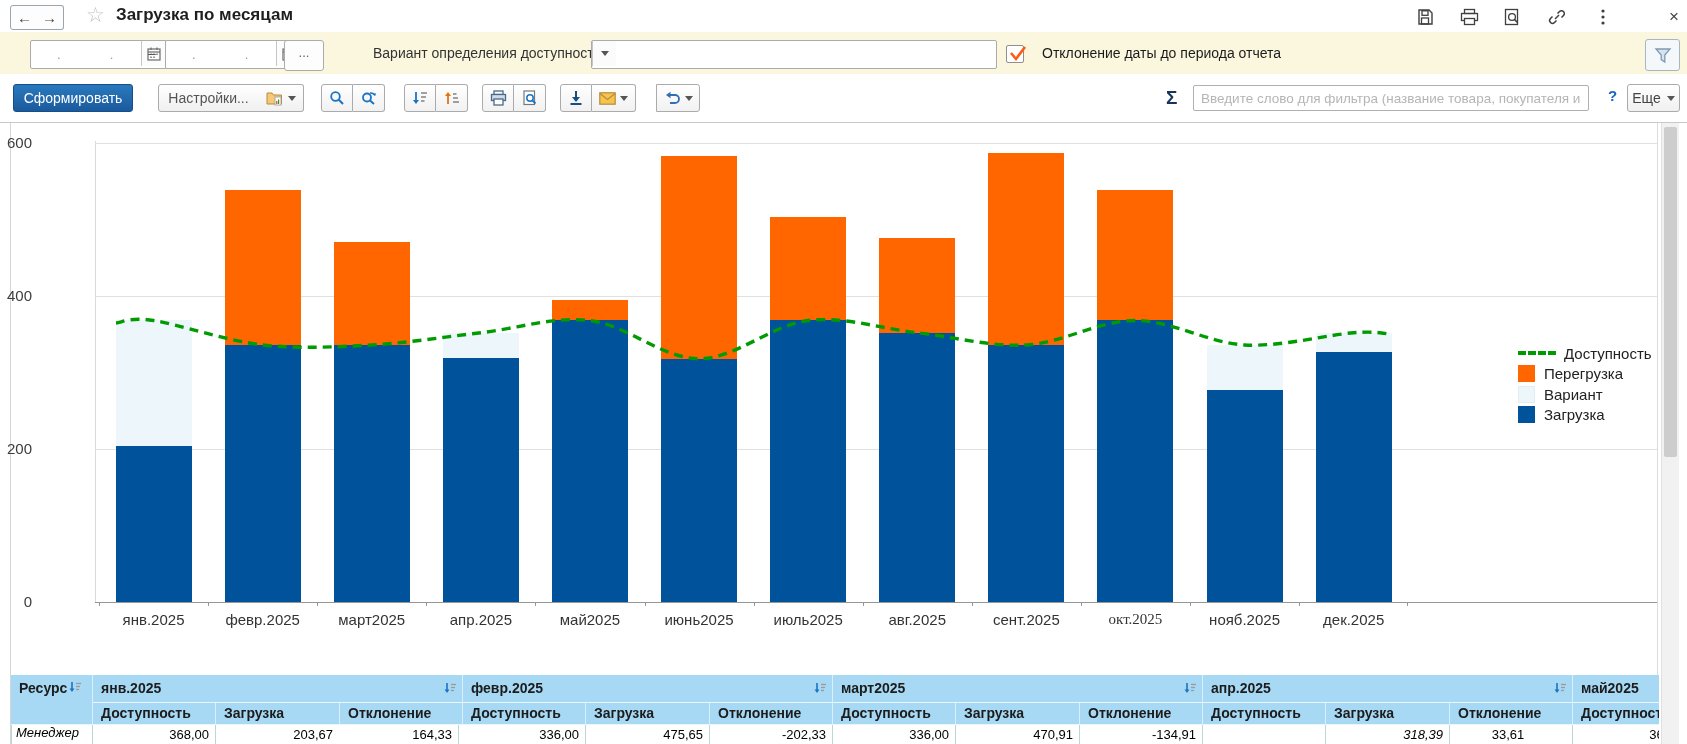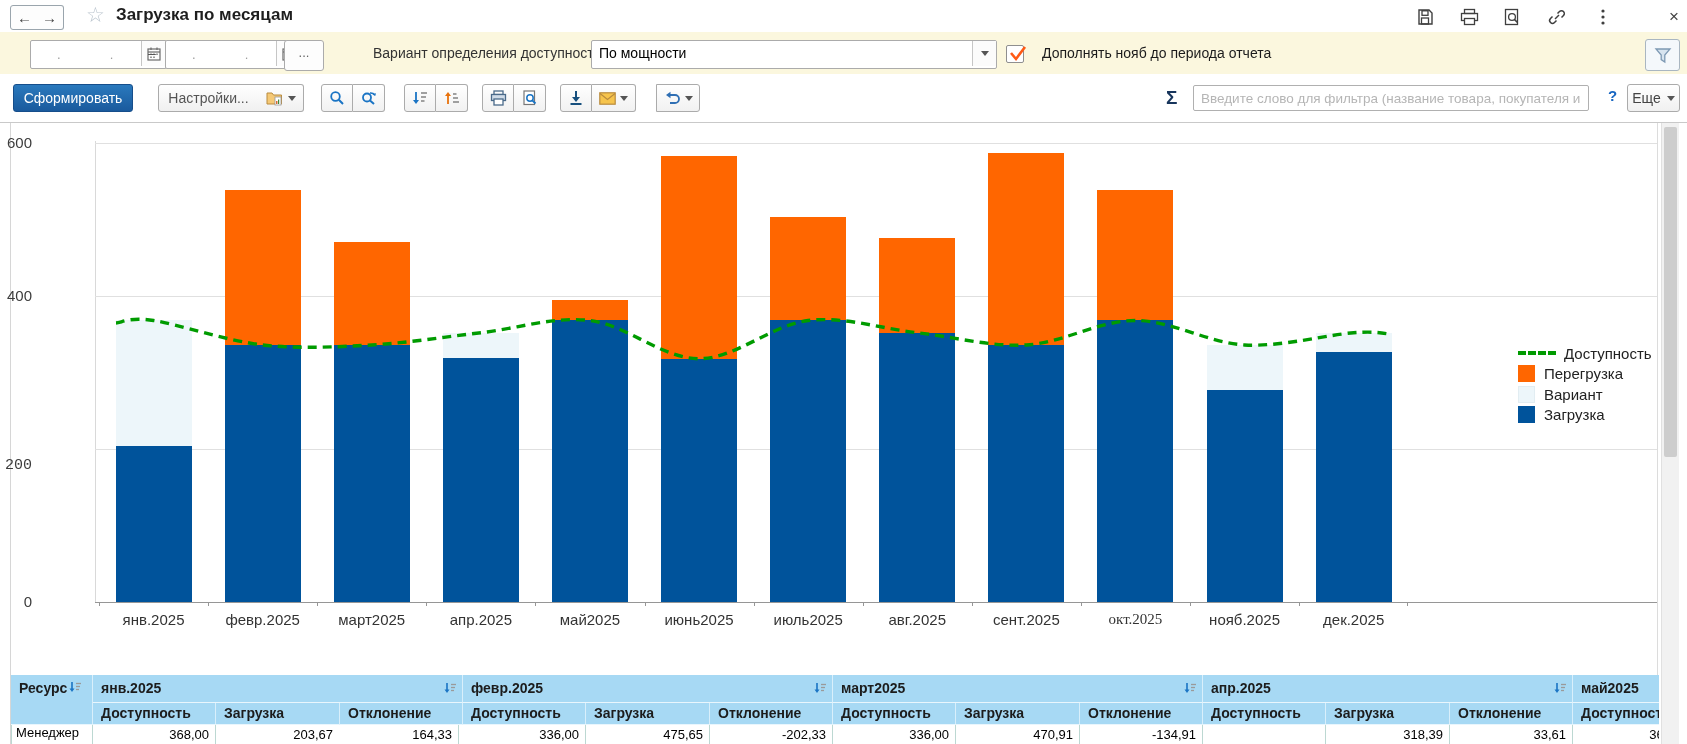--- a/index.html
+++ b/index.html
@@ -71,21 +71,21 @@
   .legtxt{font-size:15px;color:#222;white-space:nowrap;}
   
   #vscroll{position:absolute;left:1661px;top:0;width:17px;height:622px;background:#f1f1f1;border-left:1px solid #e0e0e0;}
   #vthumb{position:absolute;left:2px;top:4px;width:13px;height:330px;background:#cdcdcd;border-radius:2px;}
   
   #grid{position:absolute;left:11px;top:552px;width:1648px;height:70px;overflow:hidden;background:#fff;}
   .th{position:absolute;background:#a7d9f4;color:#1c1c1c;font-weight:bold;font-size:14px;box-sizing:border-box;
     border-right:1px solid #d9effb;border-bottom:1px solid #e9f6fd;padding-left:8px;cursor:pointer;}
   .td{position:absolute;font-size:13px;color:#000;box-sizing:border-box;border-right:1px solid #bcd8d2;
     border-bottom:1px solid #4fa491;text-align:right;padding-right:6px;cursor:pointer;background:#fff;}
-  .td.res{text-align:left;padding-left:4px;border-left:1px solid #bcd8d2;}
+  .td.res{text-align:left;padding-left:4px;border-left:1px solid #bcd8d2;font-style:italic;}
   .sorticon{position:absolute;right:5px;top:7px;}
 </style>
 </head>
 <body>
 
 <div id="hdr">
   <div class="navbtn" id="nav-back">←</div>
   <div class="navbtn" id="nav-fwd">→</div>
   <div id="fav-star">☆</div>
   <div id="title">Загрузка по месяцам</div>
@@ -163,31 +163,30 @@
             <rect x="9" y="6.5" width="2" height="1.5"></rect>
             <rect x="3" y="9.5" width="2" height="1.5"></rect>
             <rect x="6" y="9.5" width="2" height="1.5"></rect>
           </g>
         </svg>
     </div>
   </div>
   <div id="dots-btn">...</div>
   <div id="avail-label">Вариант определения доступности:</div>
   <div id="avail-select">
-    <div id="avail-value">По мощности</div>
     <div class="ddbtn">
         <div class="caret"></div>
       </div>
   </div>
   <div id="chk">
     <svg width="22" height="22" viewBox="0 0 22 22">
         <polyline points="4,10 9,16 18,4" fill="none" stroke="#ff5a14" stroke-width="2.6"></polyline>
       </svg>
   </div>
-  <div id="chk-label">Дополнять нояб до периода отчета</div>
+  <div id="chk-label">Отклонение даты до периода отчета</div>
   <div id="funnel-btn">
     <svg width="18" height="17" viewBox="0 0 18 17">
         <path d="M2 2 h14 l-5.2 6 v7 l-3.6 -2.4 v-4.6 z" fill="#d7e4ef" stroke="#7d99b3" stroke-width="1.3"></path>
       </svg>
   </div>
 </div>
 
 <div id="toolbar">
   <div class="tbtn" id="btn-generate">Сформировать</div>
   <div class="tbtn" id="btn-settings">Настройки...</div>
@@ -297,21 +296,21 @@
 </div>
 
 <div id="report">
   <div id="leftline"></div>
   <div id="plotleft"></div>
   <div id="plotright"></div>
   <div id="chart">
       <div id="axis0" style="top: 479px;"></div>
       <div class="ylab" style="top: 470px;">0</div>
       <div class="gridline" style="top: 326px;"></div>
-      <div class="ylab" style="top: 334px; font-family: Liberation Mono, monospace;">200</div>
+      <div class="ylab" style="top: 317px;">200</div>
       <div class="gridline" style="top: 173px;"></div>
       <div class="ylab" style="top: 164px;">400</div>
       <div class="gridline" style="top: 20px;"></div>
       <div class="ylab" style="top: 11px;">600</div>
       <div class="barseg" style="left: 115.55px; top: 323.192px; width: 76px; height: 155.808px; background: rgb(0, 83, 155);"></div>
       <div class="barseg" style="left: 115.55px; top: 197.48px; width: 76px; height: 125.712px; background: rgb(237, 246, 250);"></div>
       <div class="xlab" style="left: 98.55px; top: 488px;">янв.2025</div>
       <div class="tick" style="left: 99px; top: 479px;"></div>
       <div class="barseg" style="left: 224.65px; top: 221.96px; width: 76px; height: 257.04px; background: rgb(0, 83, 155);"></div>
       <div class="barseg" style="left: 224.65px; top: 67.1775px; width: 76px; height: 154.782px; background: rgb(255, 102, 0);"></div>
@@ -508,24 +507,24 @@
       <div class="td" style="left: 945px; top: 50px; width: 124px; height: 20px;">
         <div style="line-height:19px;">470,91</div>
       </div>
       <div class="td" style="left: 1069px; top: 50px; width: 123px; height: 20px;">
         <div style="line-height:19px;">-134,91</div>
       </div>
       <div class="td" style="left: 1192px; top: 50px; width: 123px; height: 20px;">
         <div style="line-height:19px;margin-top:44px;">352,00</div>
       </div>
       <div class="td" style="left: 1315px; top: 50px; width: 124px; height: 20px;">
-        <div style="line-height:19px;">318,39</div>
+        <div style="line-height:19px;font-style:italic;">318,39</div>
       </div>
       <div class="td" style="left: 1439px; top: 50px; width: 123px; height: 20px;">
-        <div style="line-height:19px;">33,61</div>
+        <div style="line-height:19px;text-align:center;">33,61</div>
       </div>
       <div class="td" style="left: 1562px; top: 50px; width: 123px; height: 20px;">
         <div style="line-height:19px;">368,00</div>
       </div>
     </div>
   <div id="vscroll">
       <div id="vthumb"></div>
     </div>
 </div>
 

